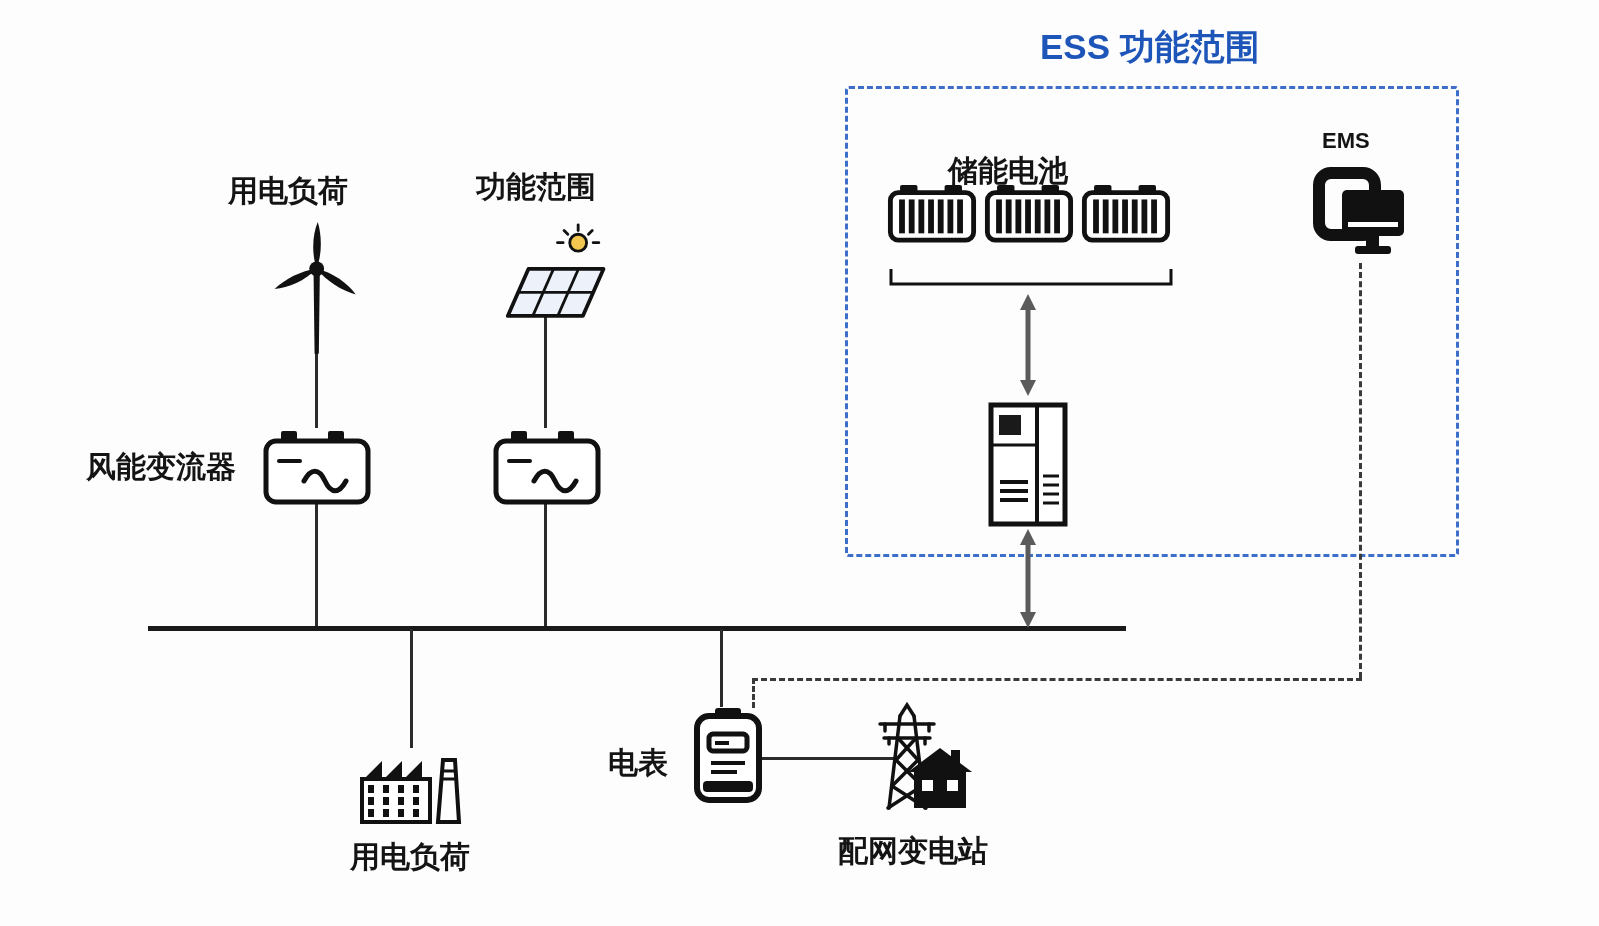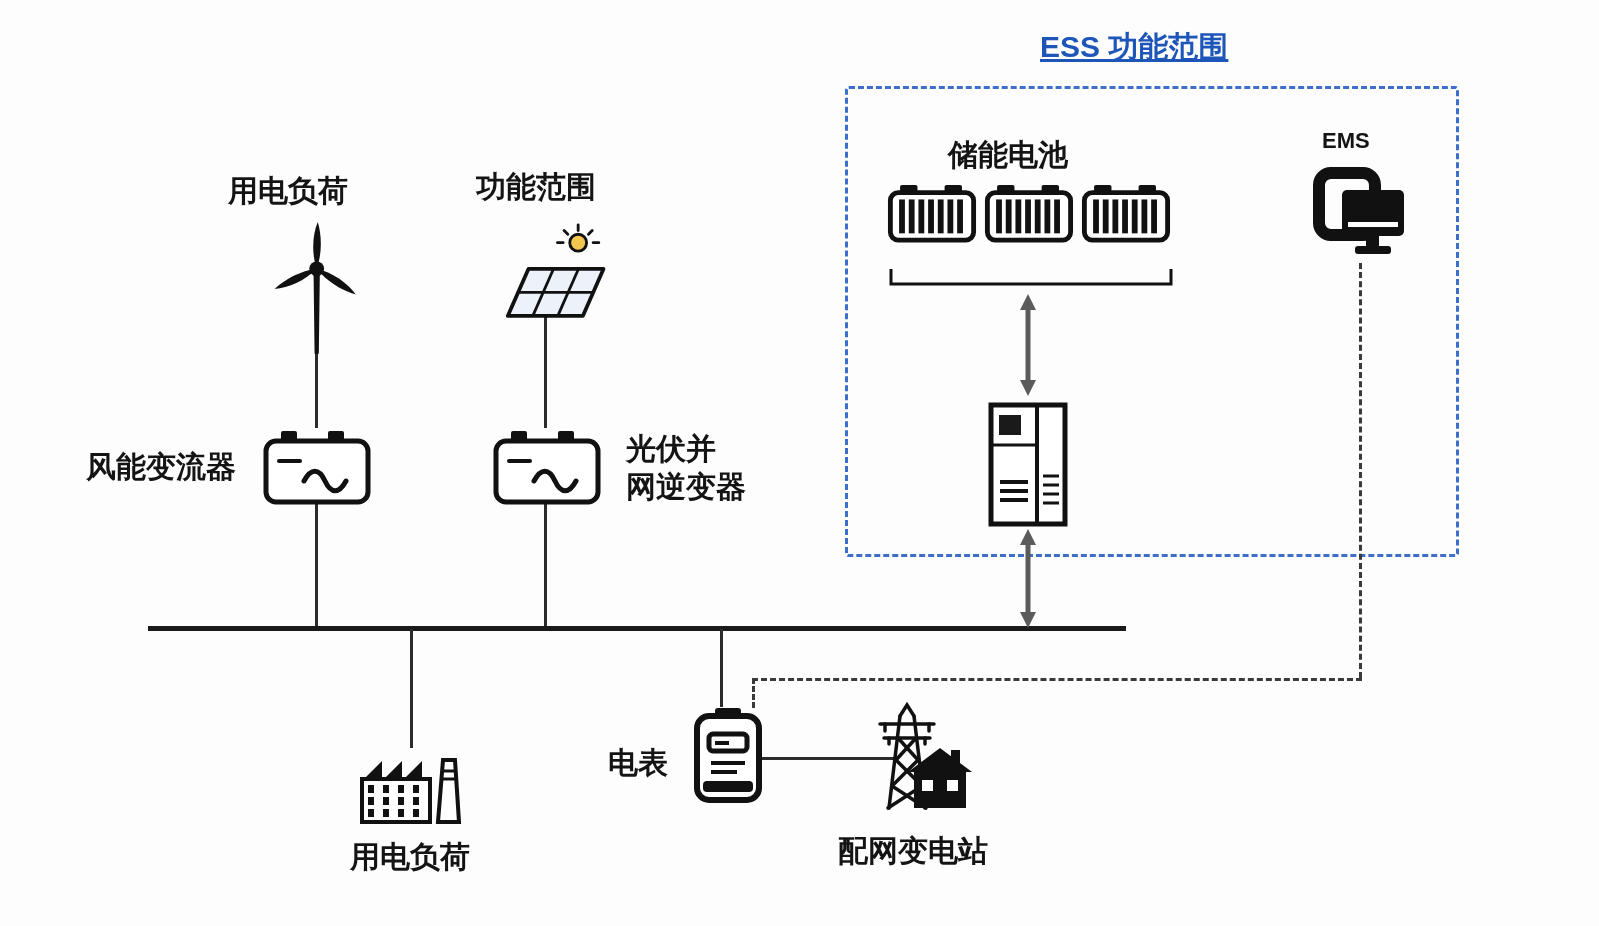--- a/index.html
+++ b/index.html
@@ -8,21 +8,21 @@
     --line:#2b2b2b;
     --arrow:#5b5b5b;
     --sun:#f3c74f;
   }
   html,body{margin:0;padding:0;background:#ffffff;}
   .canvas{
     position:relative;width:1599px;height:926px;background:#fdfdfd;overflow:hidden;
     font-family:"Liberation Sans","DejaVu Sans",sans-serif;color:#111;
   }
   .label{position:absolute;font-weight:700;font-size:30px;line-height:38px;white-space:nowrap;color:#141414;}
-  .label.title{color:var(--title);font-size:30px;text-decoration:underline;}
+  .label.title{color:var(--title);font-size:35px;}
   .label.ems{font-size:22px;}
   .line{position:absolute;background:var(--line);}
   .line.v{width:3px;}
   .line.h{height:3px;}
   .bus{position:absolute;height:5px;background:#1a1a1a;}
   .dash-v{position:absolute;width:0;border-left:3px dashed #3a3a3a;}
   .dash-h{position:absolute;height:0;border-top:3px dashed #3a3a3a;}
   .ess-box{position:absolute;border:3px dashed var(--ess-border);border-radius:4px;background:transparent;}
   svg.icon{position:absolute;display:block;}
 </style>
@@ -30,25 +30,21 @@
 <body>
 
 <div class="canvas">
 
   <div class="ess-box" style="left:845px;top:86px;width:608px;height:465px;"></div>
   <div class="label title" style="left:1040px;top:28px;">ESS 功能范围</div>
 
   <div class="label" style="left:228px;top:172px;">用电负荷</div>
   <div class="label" style="left:476px;top:168px;">功能范围</div>
   <div class="label" style="left:86px;top:448px;">风能变流器</div>
-  <div class="label" style="left:626px;top:430px;">
-    <div>光伏并</div>
-    <div>网逆变器</div>
-  </div>
-  <div class="label" style="left:948px;top:136px;">储能电池</div>
+  <div class="label" style="left:948px;top:152px;">储能电池</div>
   <div class="label ems" style="left:1322px;top:122px;">EMS</div>
   <div class="label" style="left:350px;top:838px;">用电负荷</div>
   <div class="label" style="left:608px;top:744px;">电表</div>
   <div class="label" style="left:838px;top:832px;font-family:Liberation Serif, serif;">配网变电站</div>
 
   <div class="line v" style="left:315px;top:350px;height:78px;"></div>
   <div class="line v" style="left:315px;top:504px;height:124px;"></div>
   <div class="line v" style="left:544px;top:314px;height:114px;"></div>
   <div class="line v" style="left:544px;top:504px;height:124px;"></div>
   <div class="bus" style="left:148px;top:626px;width:978px;"></div>

